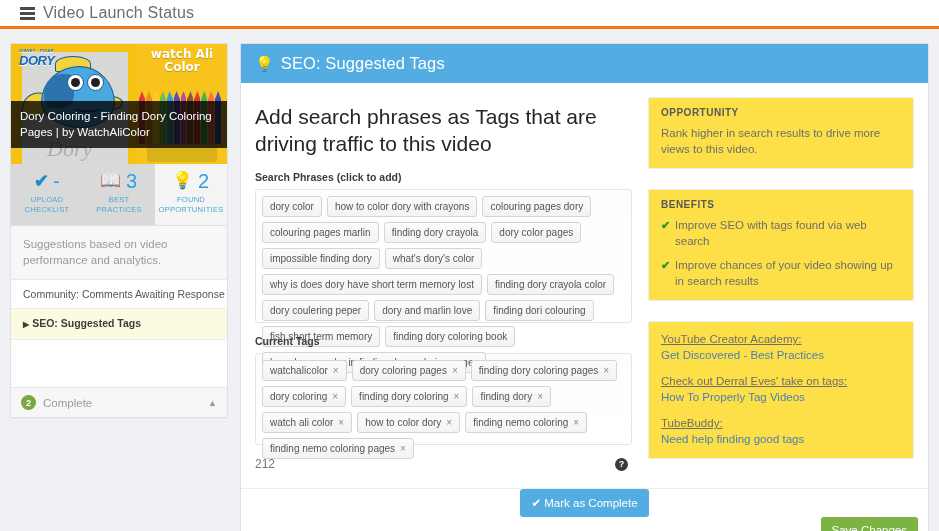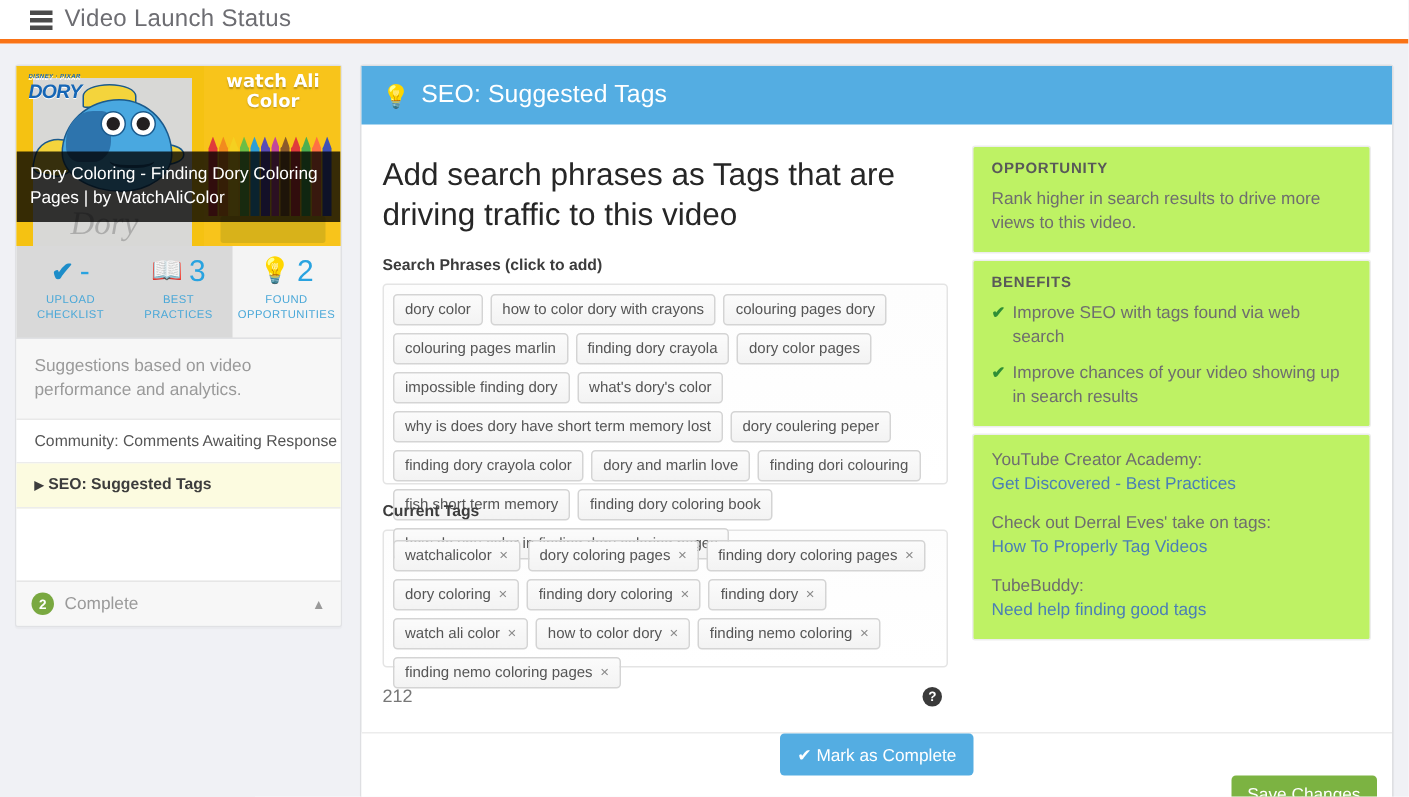--- a/index.html
+++ b/index.html
@@ -344,25 +344,25 @@
   }
   #counter .qmark {
     width: 13px; height: 13px; border-radius: 50%;
     background: #3a3a3a; color: #fff;
     font-size: 9px; font-weight: bold;
     display: inline-flex; align-items: center; justify-content: center;
   }
 
   
   .ipanel {
-    background: #bef264;
+    background: #fde047;
     border: 1px solid #ededed;
     border-radius: 2px;
     padding: 9px 12px 11px 12px;
-    margin-bottom: 4px;
+    margin-bottom: 20px;
   }
   .ipanel h4 {
     margin: 0 0 7px 0;
     font-size: 10px;
     letter-spacing: .5px;
     font-weight: bold;
     color: #595959;
   }
   .ipanel p {
     margin: 0;
@@ -378,21 +378,21 @@
     padding-left: 14px;
     position: relative;
   }
   .benefit:last-child { margin-bottom: 0; }
   .benefit .chk {
     position: absolute; left: 0; top: 0;
     color: #2f8f36; font-weight: bold; font-size: 11px;
   }
   .res-group { margin-bottom: 10px; }
   .res-group:last-child { margin-bottom: 0; }
-  .res-group .rt { font-size: 11.5px; line-height: 16px; color: #6e6e6e; }
+  .res-group .rt { font-size: 11.5px; line-height: 16px; color: #6e6e6e; text-decoration: underline; }
   .res-group a {
     display: block;
     font-size: 11.5px; line-height: 16px;
     color: #4b7fb5; text-decoration: none;
   }
 
   
   #mainfoot {
     height: 44px;
     border-top: 1px solid #ececec;
@@ -554,24 +554,24 @@
             <div class="pill">
               <span>impossible finding dory</span>
             </div>
             <div class="pill">
               <span>what's dory's color</span>
             </div>
             <div class="pill">
               <span>why is does dory have short term memory lost</span>
             </div>
             <div class="pill">
+              <span>finding dory crayola color</span>
+            </div>
+            <div class="pill">
               <span>dory coulering peper</span>
-            </div>
-            <div class="pill">
-              <span>finding dory crayola color</span>
             </div>
             <div class="pill">
               <span>dory and marlin love</span>
             </div>
             <div class="pill">
               <span>finding dori colouring</span>
             </div>
             <div class="pill">
               <span>fish short term memory</span>
             </div>

